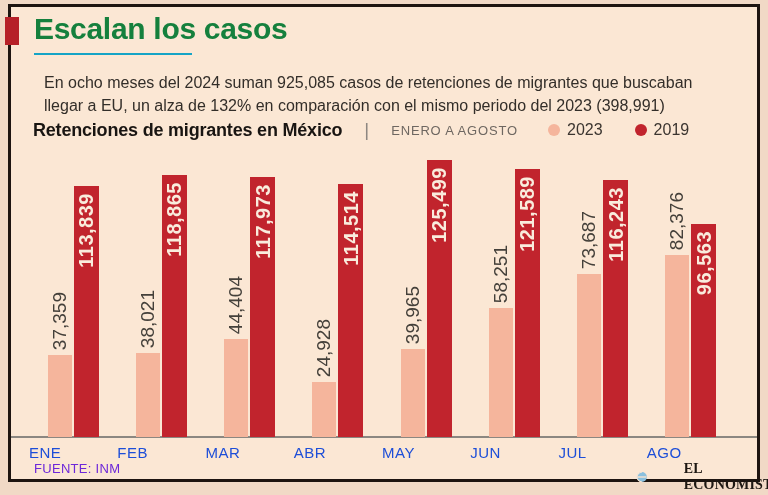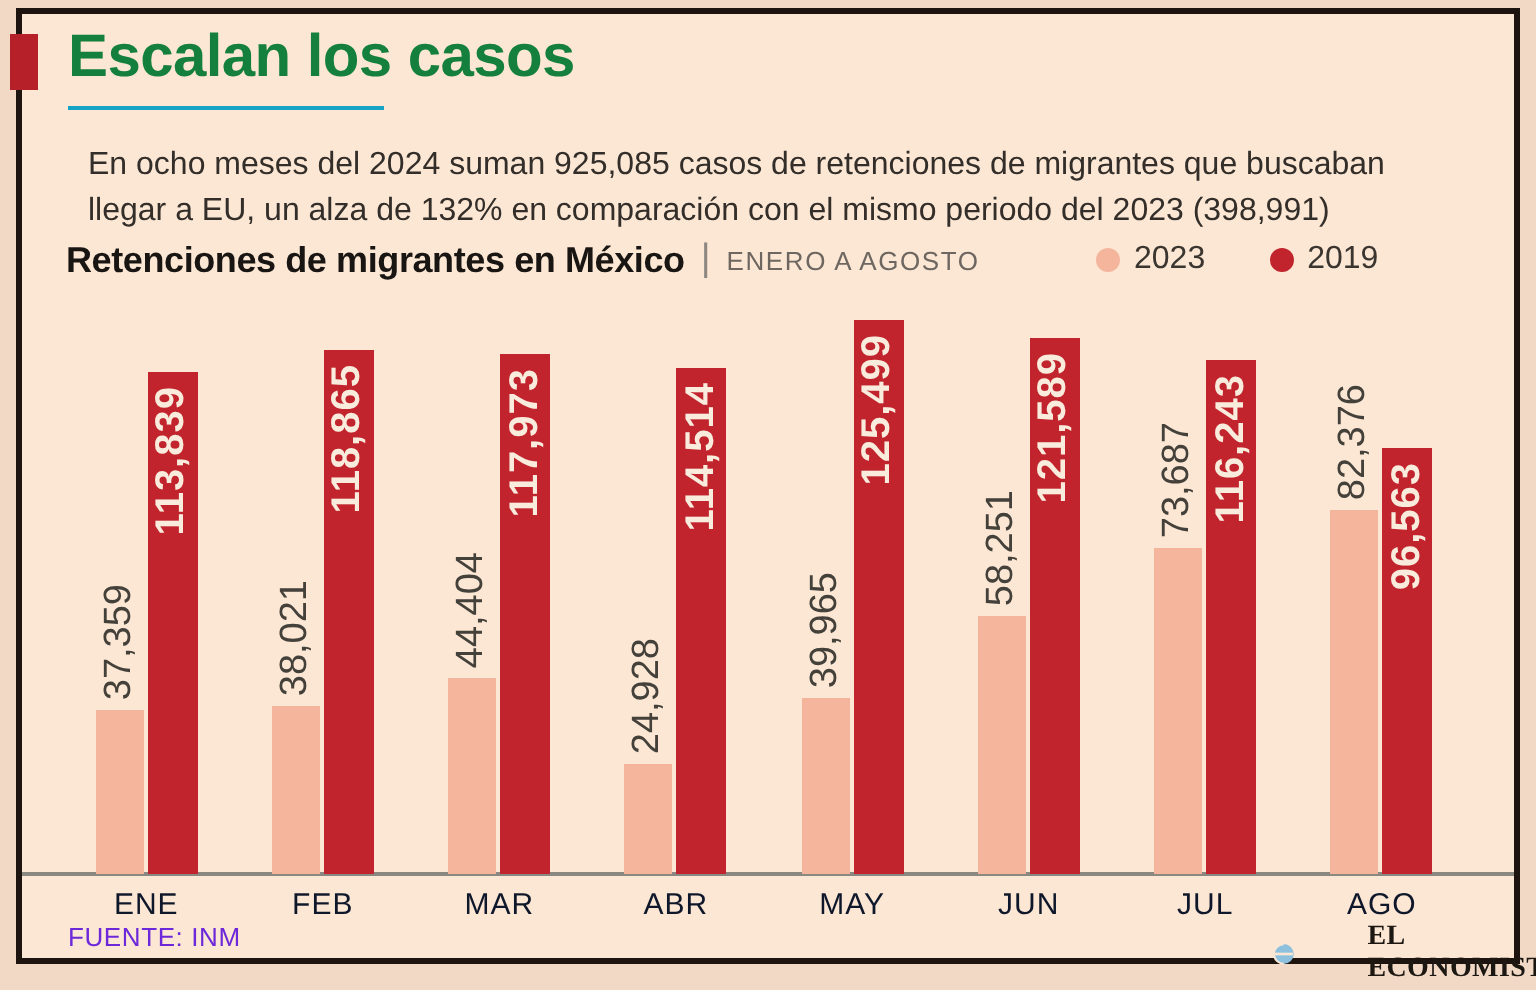--- a/index.html
+++ b/index.html
@@ -24,21 +24,21 @@
   }
   .title-underline{
     position:absolute;left:34px;top:53px;width:158px;height:2px;background:#15a4c6;z-index:5;
   }
   .subtitle{
     position:absolute;left:33px;top:60px;margin:11px;width:730px;
     font-size:16px;line-height:23px;color:#332e29;z-index:5;
   }
   .subtitle span{white-space:nowrap;display:block;}
   .chart-header{
-    position:absolute;left:33px;top:119px;display:flex;align-items:center;gap:8px;z-index:5;
+    position:absolute;left:33px;top:119px;display:flex;align-items:center;gap:22px;z-index:5;
   }
   .chart-title{font-size:18px;font-weight:bold;color:#191512;letter-spacing:-0.2px;}
   .chart-header .divider{font-size:19px;font-weight:300;color:#8d8781;}
   .chart-period{font-size:13px;color:#6e6761;letter-spacing:0.8px;}
   .legend{
     position:absolute;left:548px;top:121px;display:flex;gap:32px;z-index:5;
   }
   .legend-item{display:flex;align-items:center;gap:7px;font-size:16px;color:#3b3530;}
   .legend-dot{width:12px;height:12px;border-radius:50%;display:inline-block;}
   .axis-line{
@@ -64,21 +64,21 @@
     font-size:19px;color:#44403a;
   }
   .val-2024{
     top:7px;
     font-size:20px;font-weight:bold;color:#f9ecdd;letter-spacing:0.5px;
   }
   .months{
     position:absolute;left:29px;top:444px;width:706px;display:flex;z-index:4;
   }
   .month{
-    flex:1;text-align:center;font-size:15px;color:#0f172a;letter-spacing:0.5px;
+    flex:1;font-size:15px;color:#1d4ed8;letter-spacing:0.5px;
   }
   .source{
     position:absolute;left:34px;top:461px;font-size:13px;color:#6d28d9;letter-spacing:0.3px;z-index:5;
   }
   .brand{
     position:absolute;left:636px;top:461px;display:flex;align-items:center;gap:4px;z-index:5;
   }
   .brand-text{
     font-family:"Liberation Serif","DejaVu Serif",serif;
     font-size:14px;font-weight:bold;color:#1d1712;letter-spacing:0.2px;margin-left:32px;

